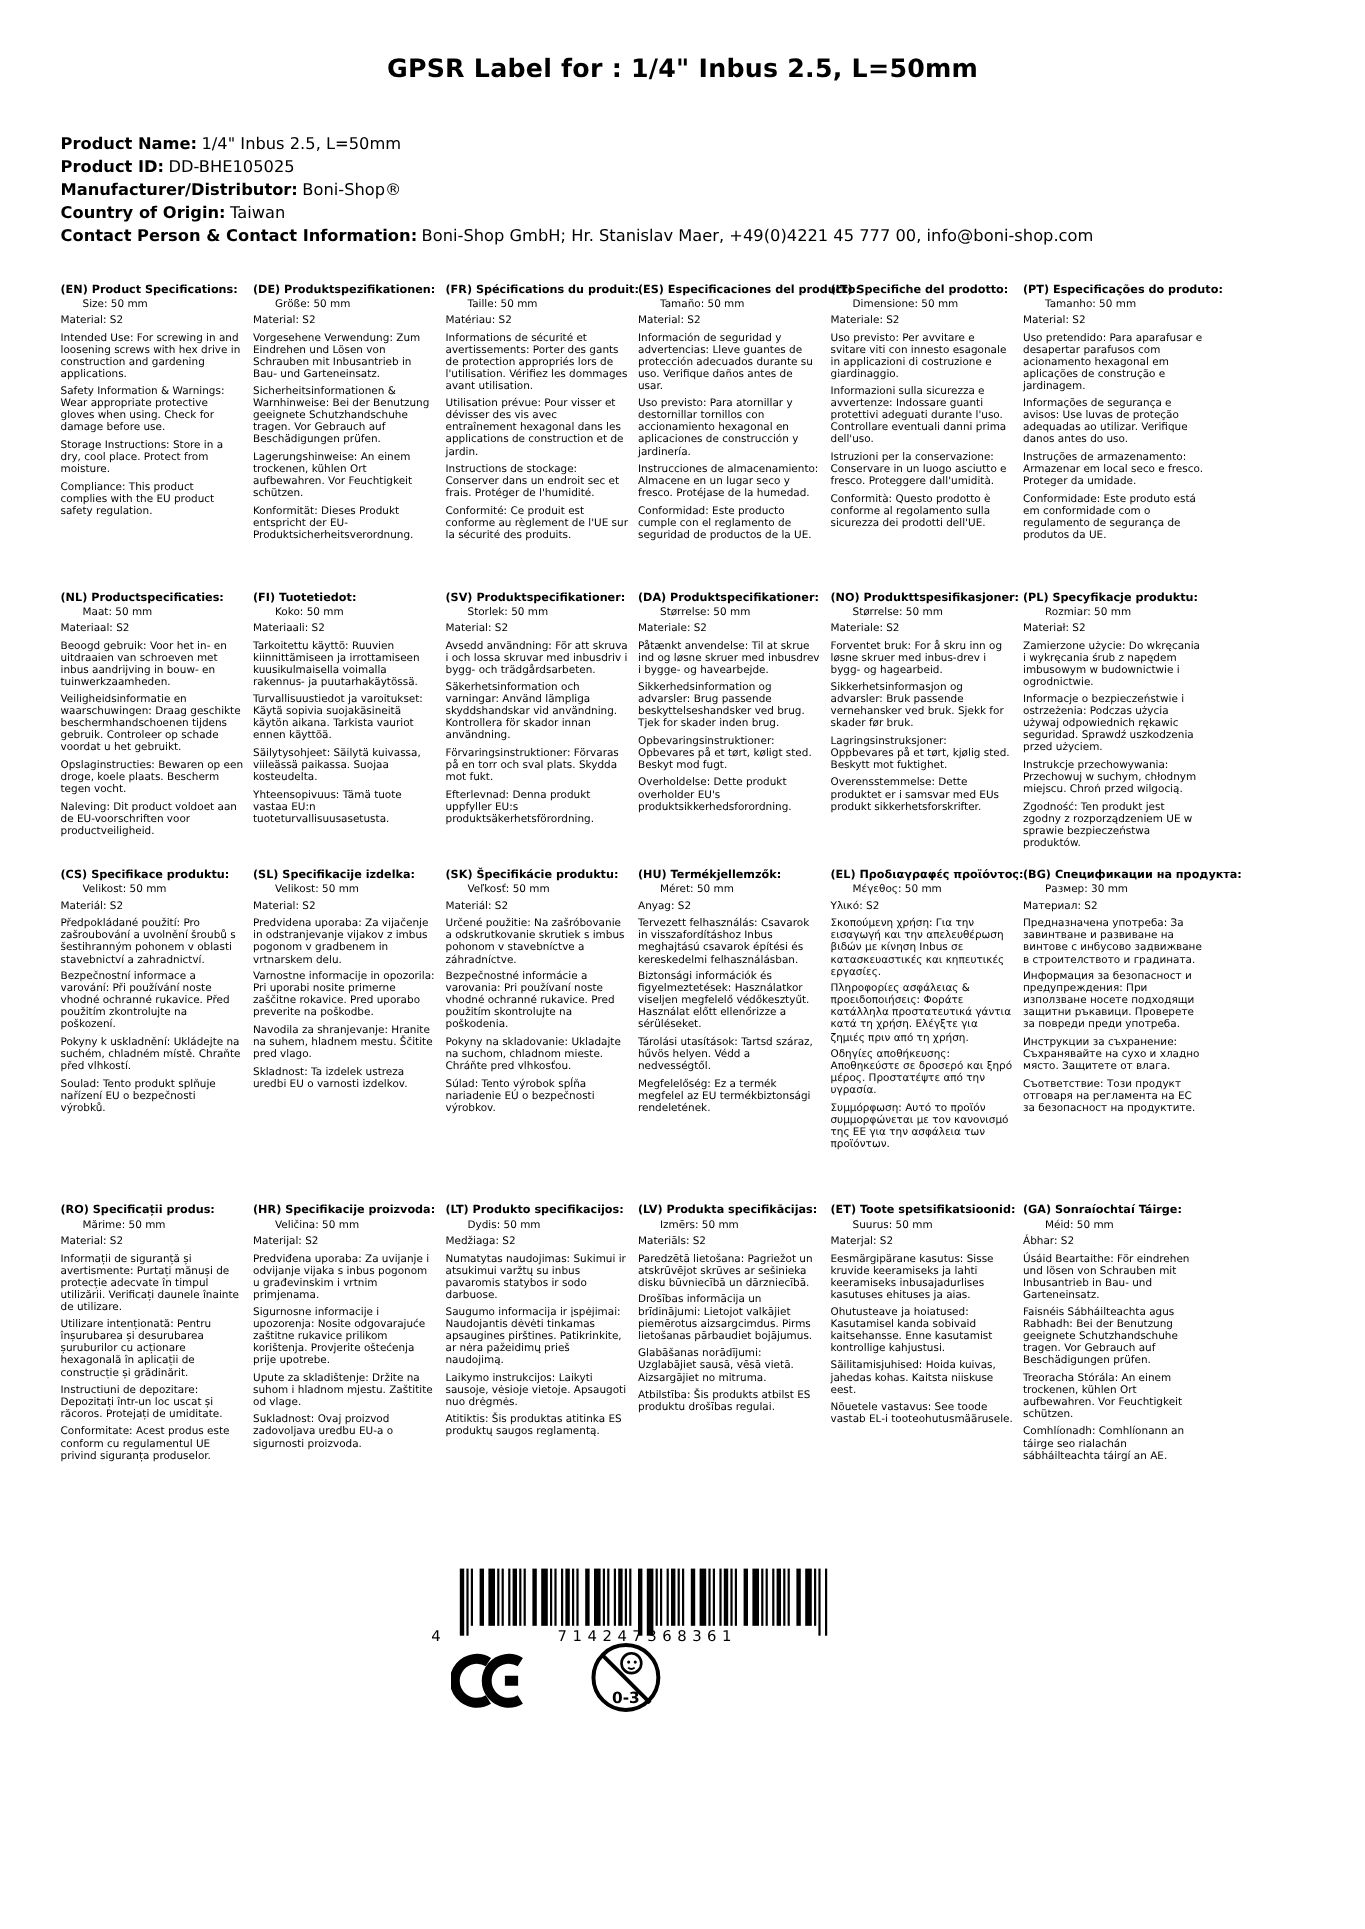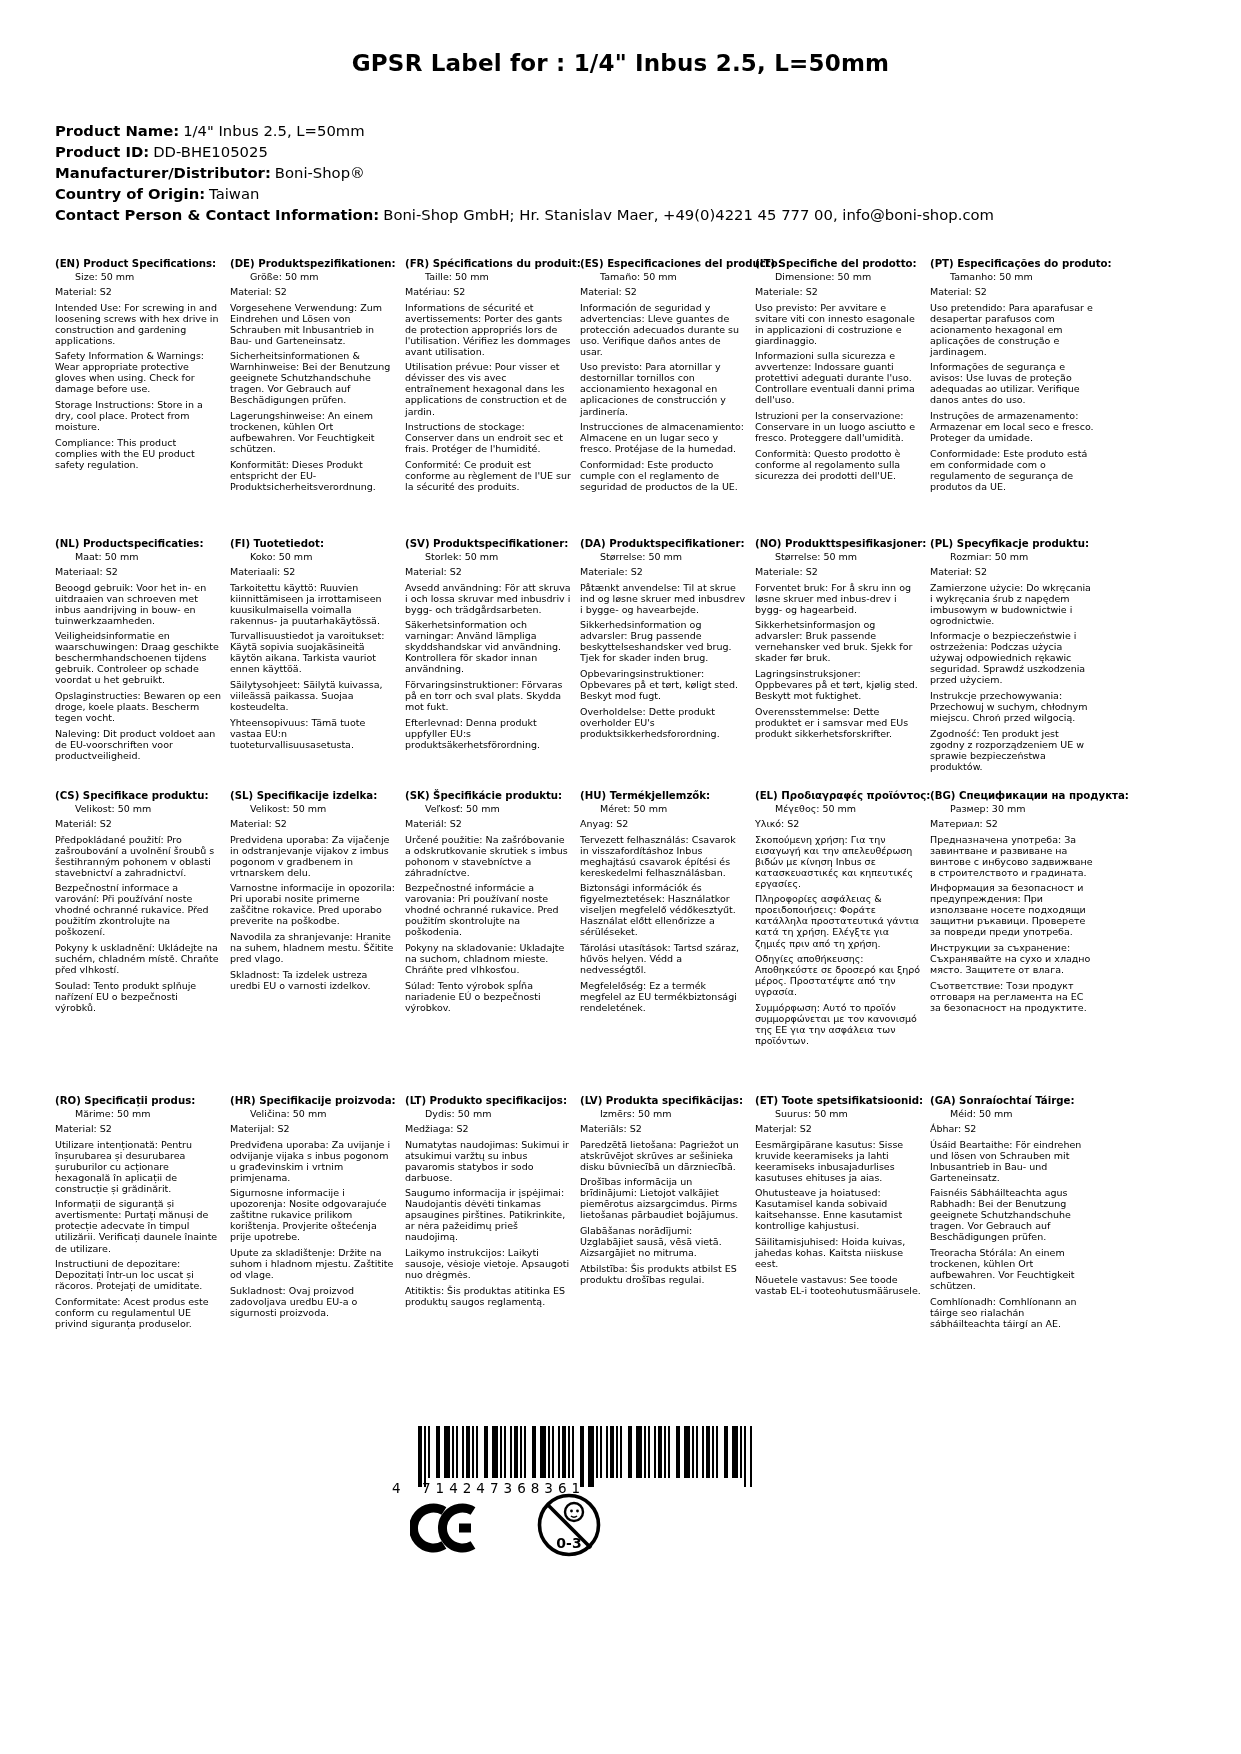--- a/index.html
+++ b/index.html
@@ -24,21 +24,21 @@
   .spec-header { font-weight:bold; font-size:10.2px; white-space:nowrap; }
   .spec-line { margin-top:4.5px; overflow-wrap:break-word; }
   .spec-line:first-of-type { margin-top:1px;margin-left:20px; }
   .barcode { position:absolute; left:392px; top:1426px; width:300px; height:78px; }
   .bc-bars { position:absolute; left:26px; top:0; display:flex; align-items:flex-start; height:62px; }
   .bar { background:#000; height:52px; flex:0 0 auto; }
   .bar.guard { height:61px; }
   .bc-prefix { position:absolute; left:0; top:54px; font-size:13.5px; }
   .bc-digits {
     position:absolute; left:30px; top:54px; width:248px;
-    display:flex; justify-content:flex-start; font-size:13.5px; letter-spacing:5px;
+    display:flex; justify-content:flex-end; font-size:13.5px; letter-spacing:5px;
   }
   .ce { position:absolute; left:410px; top:1502px; }
   .age { position:absolute; left:536px; top:1490px; }
   .age-text { font-family:"DejaVu Sans", sans-serif; font-weight:bold; font-size:14px; }
 </style>
 </head>
 <body>
 
 <div class="page">
   <h1 class="title">GPSR Label for : 1/4" Inbus 2.5, L=50mm</h1>
@@ -211,22 +211,22 @@
         <p class="spec-line">Материал: S2</p>
         <p class="spec-line">Предназначена употреба: За завинтване и развиване на винтове с инбусово задвижване в строителството и градината.</p>
         <p class="spec-line">Информация за безопасност и предупреждения: При използване носете подходящи защитни ръкавици. Проверете за повреди преди употреба.</p>
         <p class="spec-line">Инструкции за съхранение: Съхранявайте на сухо и хладно място. Защитете от влага.</p>
         <p class="spec-line">Съответствие: Този продукт отговаря на регламента на ЕС за безопасност на продуктите.</p>
       </div>
       <div class="spec-block">
         <div class="spec-header">(RO) Specificații produs:</div>
         <p class="spec-line">Mărime: 50 mm</p>
         <p class="spec-line">Material: S2</p>
+        <p class="spec-line">Informații de siguranță și avertismente: Purtați mănuși de protecție adecvate în timpul utilizării. Verificați daunele înainte de utilizare.</p>
         <p class="spec-line">Utilizare intenționată: Pentru înșurubarea și desurubarea șuruburilor cu acționare hexagonală în aplicații de construcție și grădinărit.</p>
-        <p class="spec-line">Informații de siguranță și avertismente: Purtați mănuși de protecție adecvate în timpul utilizării. Verificați daunele înainte de utilizare.</p>
         <p class="spec-line">Instructiuni de depozitare: Depozitați într-un loc uscat și răcoros. Protejați de umiditate.</p>
         <p class="spec-line">Conformitate: Acest produs este conform cu regulamentul UE privind siguranța produselor.</p>
       </div>
       <div class="spec-block">
         <div class="spec-header">(HR) Specifikacije proizvoda:</div>
         <p class="spec-line">Veličina: 50 mm</p>
         <p class="spec-line">Materijal: S2</p>
         <p class="spec-line">Predviđena uporaba: Za uvijanje i odvijanje vijaka s inbus pogonom u građevinskim i vrtnim primjenama.</p>
         <p class="spec-line">Sigurnosne informacije i upozorenja: Nosite odgovarajuće zaštitne rukavice prilikom korištenja. Provjerite oštećenja prije upotrebe.</p>
         <p class="spec-line">Upute za skladištenje: Držite na suhom i hladnom mjestu. Zaštitite od vlage.</p>

